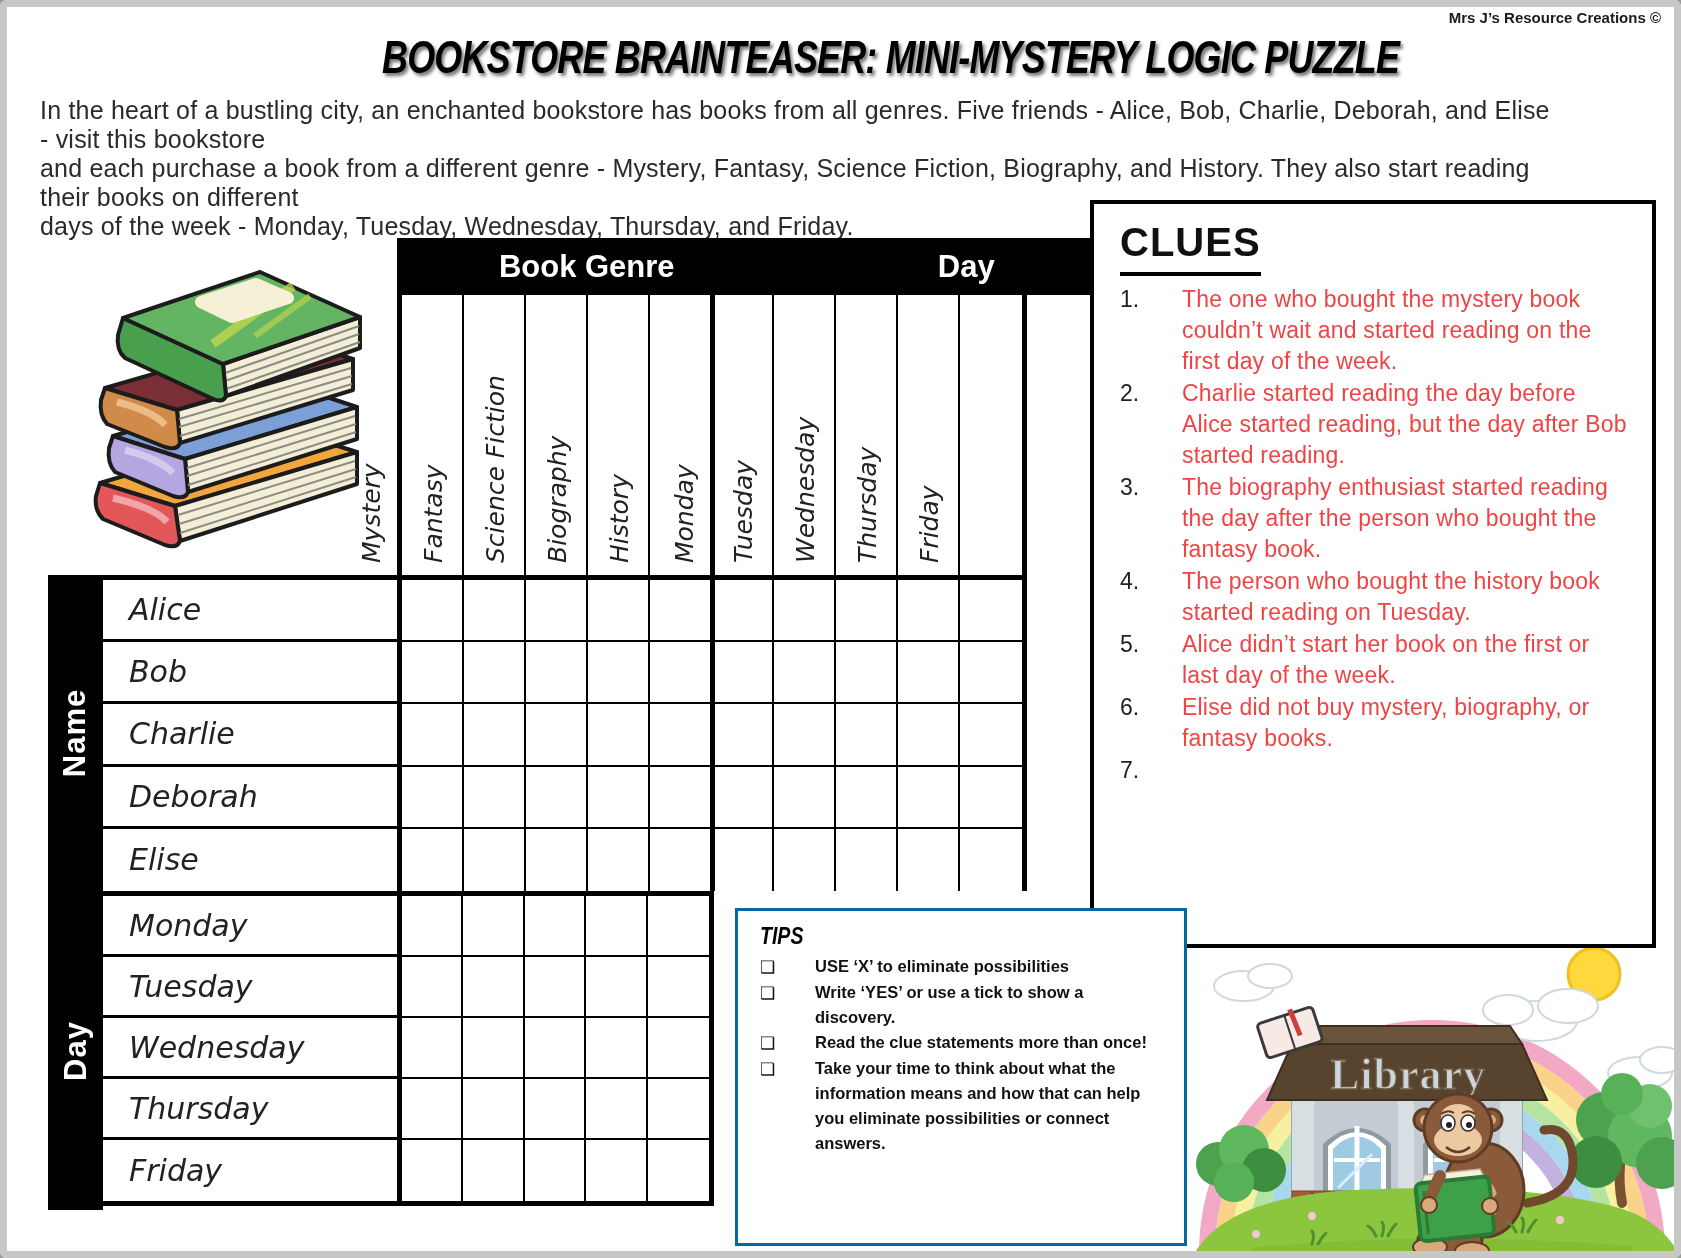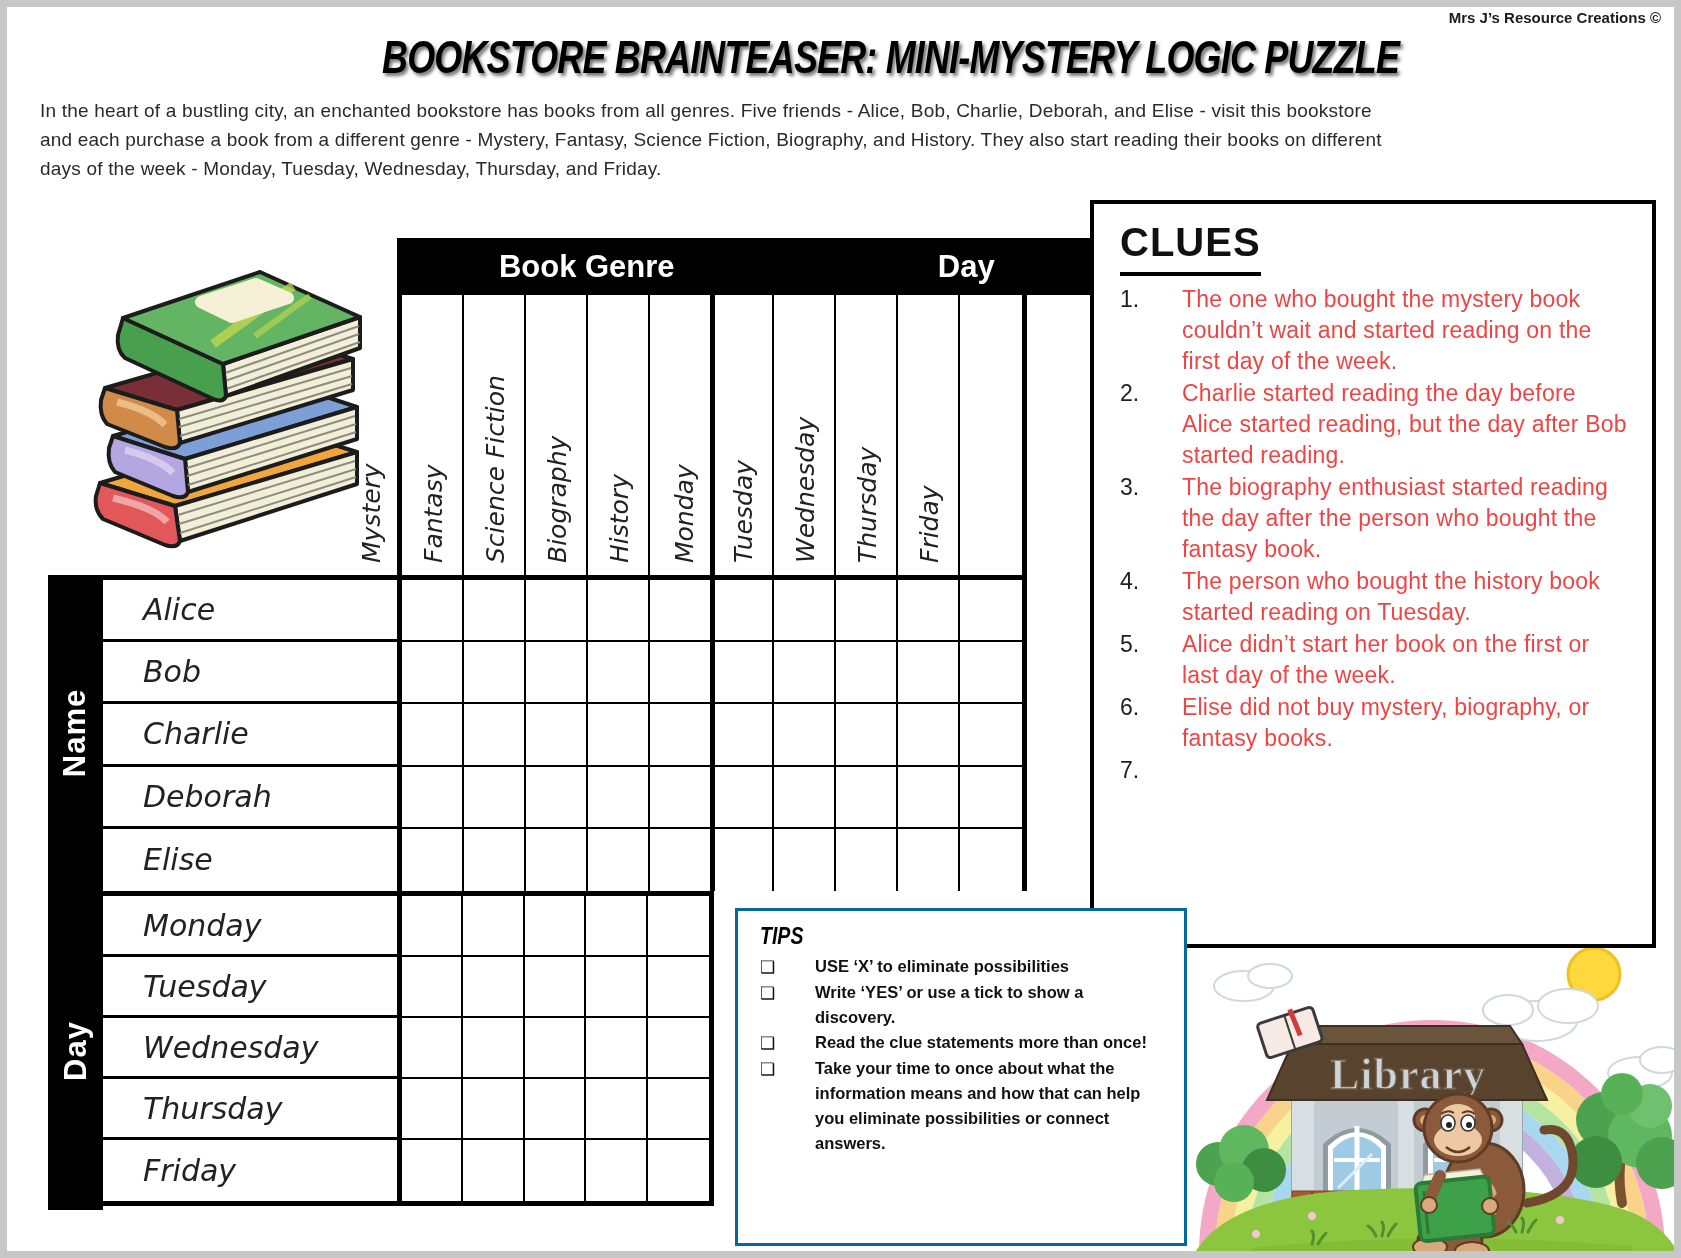--- a/index.html
+++ b/index.html
@@ -1,33 +1,34 @@
 <!DOCTYPE html>
 <html><head>
 <meta charset="utf-8">
 <style>
   * { margin:0; padding:0; box-sizing:border-box; }
   html,body { background:#9a9a9a; }
   .page {
     position:relative; width:1681px; height:1258px; background:#ffffff;
     font-family:"Liberation Sans", sans-serif; color:#222; overflow:hidden;
     margin:0 auto;
+    border-radius:7px;
   }
   .scan-frame { position:absolute; inset:0; border:7px solid #c7c7c7; pointer-events:none; z-index:50; }
 
   .copyright { position:absolute; top:9px; right:20px; font-size:15px; font-weight:bold; color:#1b1b1b; }
 
   .title {
     position:absolute; top:30px; left:250px; width:1200px; text-align:center;
     font-size:46px; font-weight:bold; font-style:italic; letter-spacing:-1px;
     transform:scaleX(.78); transform-origin:center;
     text-shadow:3px 3px 4px rgba(0,0,0,.55); white-space:nowrap; color:#000;
   }
 
-  .intro { position:absolute; top:96px; left:40px; width:1520px; font-size:19px; line-height:29px; color:#2a2a2a; letter-spacing:.2px; }
+  .intro { position:absolute; top:96px; left:40px; width:1520px; font-size:25px; line-height:29px; color:#2a2a2a; letter-spacing:.2px; }
 
   
   .band-top {
     position:absolute; left:397px; top:238px; width:759px; height:57px;
     background:#000; display:flex; color:#fff; font-weight:bold; font-size:31px;
   }
   .band-top > div { flex:1; display:flex; align-items:center; justify-content:center; }
 
   .colheads {
     position:absolute; left:397px; top:295px; width:630px; height:280px;
@@ -51,21 +52,21 @@
   .side-band span { transform:rotate(-90deg); color:#fff; font-weight:bold; font-size:31px; letter-spacing:1px; white-space:nowrap; }
   #nameband { top:575px; height:316px; }
   #dayband  { top:891px; height:319px; }
 
   .rowlabels {
     position:absolute; left:103px; width:294px; background:#fff;
     display:grid; grid-auto-rows:1fr;
   }
   #namelabels { top:575px; height:316px; border-top:5px solid #000; }
   #daylabels  { top:891px; height:315px; border-top:5px solid #000; border-bottom:5px solid #000; }
-  .rowlabel { border-bottom:3px solid #000; display:flex; align-items:center; padding-left:40px; font-size:30px;text-align:right; }
+  .rowlabel { border-bottom:3px solid #000; display:flex; align-items:center; padding-left:26px; font-size:30px;text-align:right; }
   .rowlabel.lastrow { border-bottom:none; }
 
   .cells { position:absolute; background:#fff; display:grid; }
   #namecells {
     left:397px; top:575px; width:630px; height:316px;
     border:5px solid #000; border-bottom:none;
     grid-template-columns:repeat(10,1fr); grid-template-rows:repeat(5,1fr);
   }
   #daycells {
     left:397px; top:891px; width:317px; height:315px;
@@ -350,21 +351,21 @@
         <div class="tip">
           <span class="tipglyph">❑</span>
           <span class="tiptxt">Write ‘YES’ or use a tick to show a discovery.</span>
         </div>
         <div class="tip">
           <span class="tipglyph">❑</span>
           <span class="tiptxt">Read the clue statements more than once!</span>
         </div>
         <div class="tip">
           <span class="tipglyph">❑</span>
-          <span class="tiptxt">Take your time to once about what the information means and how that can help you eliminate possibilities or connect answers.</span>
+          <span class="tiptxt">Take your time to think about what the information means and how that can help you eliminate possibilities or connect answers.</span>
         </div>
       </div>
   </div>
 
   <svg class="art" style="left:1192px; top:948px;" width="489" height="310" viewBox="0 0 489 310">
 
     <g fill="none">
       <path d="M15,305 A225,225 0 0 1 465,305" stroke="#f3a8c6" stroke-width="16"></path>
       <path d="M31,305 A209,209 0 0 1 449,305" stroke="#f9d389" stroke-width="16"></path>
       <path d="M47,305 A193,193 0 0 1 433,305" stroke="#f7f0a0" stroke-width="16"></path>

